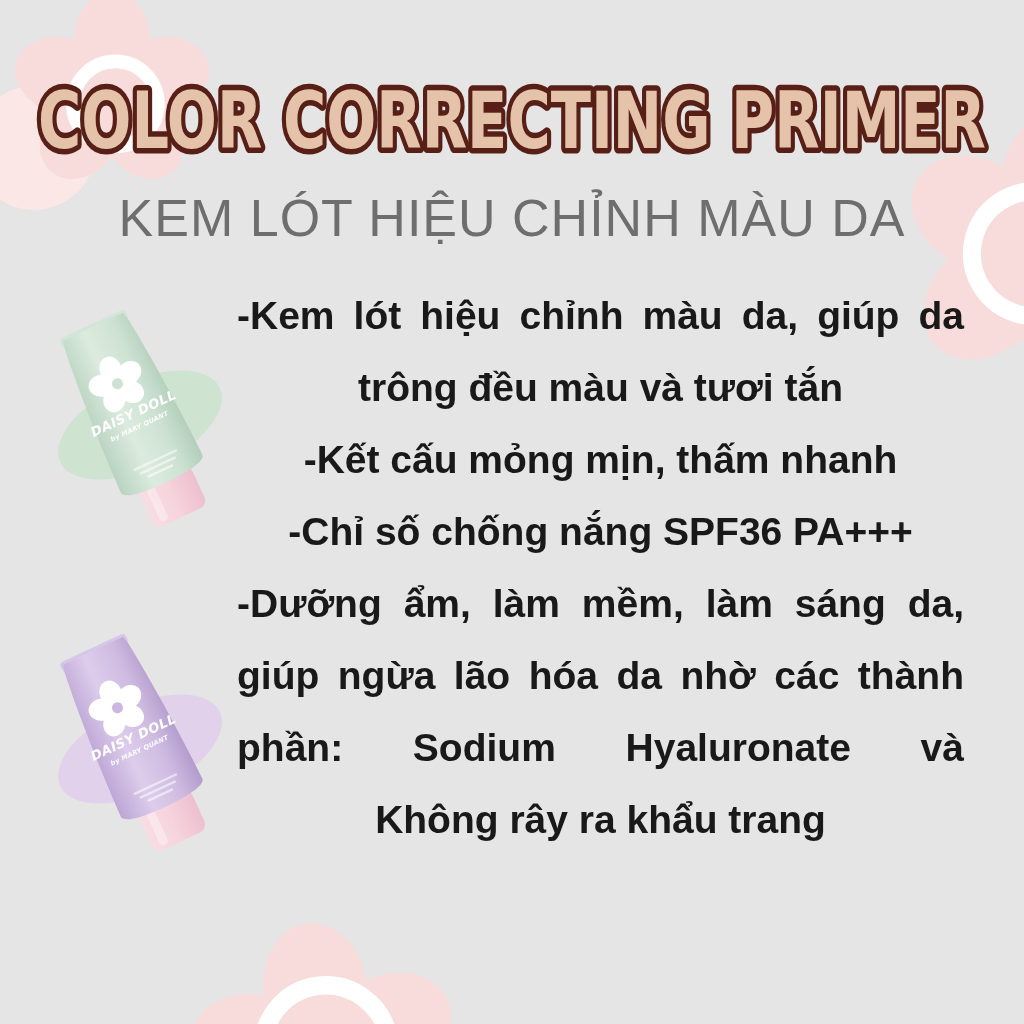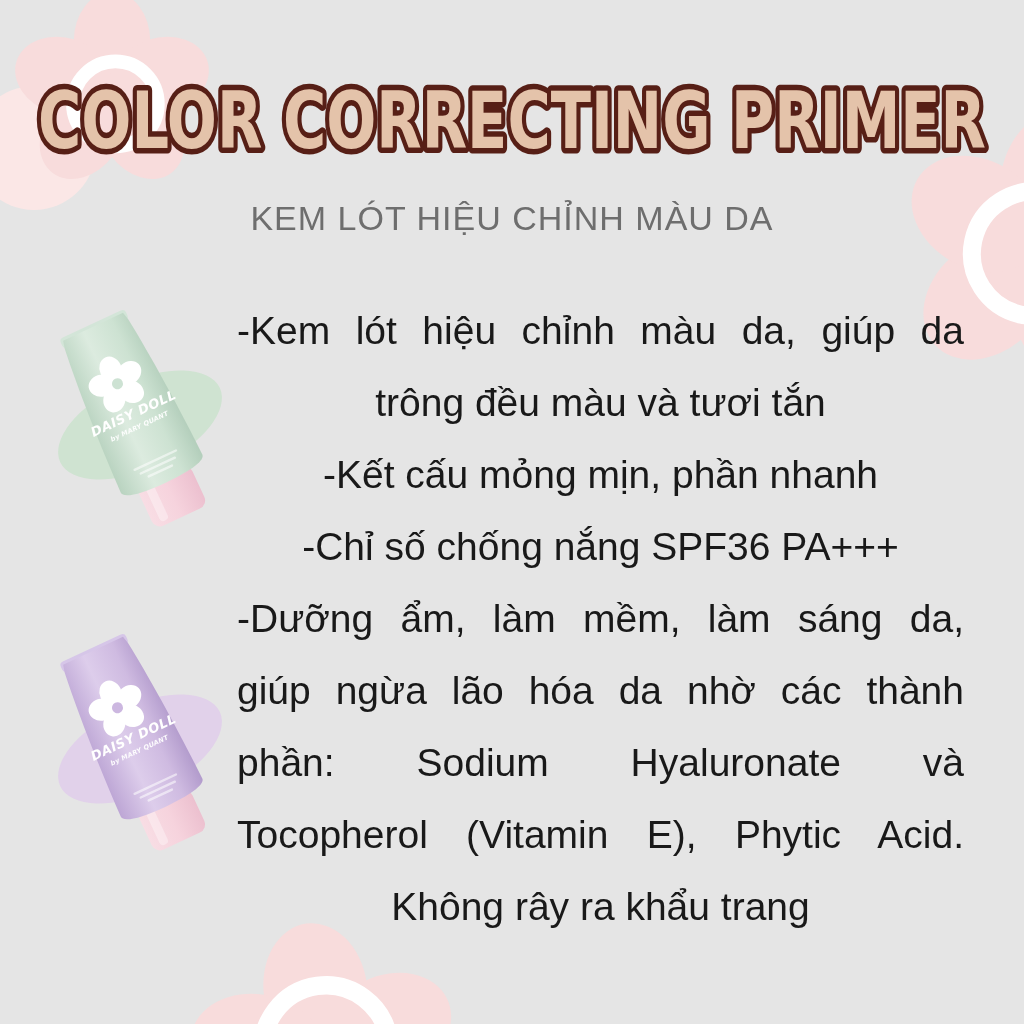--- a/index.html
+++ b/index.html
@@ -14,41 +14,41 @@
     font-family:"DejaVu Sans",sans-serif;
     font-weight:bold;
     font-size:78px;
     paint-order:stroke fill;
     stroke-linejoin:round;
     stroke-linecap:round;
   }
   .subtitle{
     position:absolute;left:0;top:190px;width:1024px;height:56px;
     line-height:56px;text-align:center;
-    font-size:34px;font-weight:300;letter-spacing:1px;
+    font-size:52px;font-weight:300;letter-spacing:1px;
     font-family:"Liberation Sans","DejaVu Sans",sans-serif;
   }
   .product-svg{position:absolute;width:200px;height:290px;}
   #product-green{left:22px;top:288px;}
   #product-purple{left:22px;top:612px;}
   .brand-text{
     font-family:"DejaVu Sans",sans-serif;
     font-weight:bold;font-style:italic;
     font-size:13px;fill:#ffffff;letter-spacing:.5px;
   }
   .byline-text{
     font-family:"DejaVu Sans",sans-serif;
     font-weight:bold;font-style:italic;
     font-size:6.5px;fill:#ffffff;opacity:.95;letter-spacing:.3px;
   }
   .body-text{
-    position:absolute;left:237px;top:295px;width:727px;
+    position:absolute;left:237px;top:280px;width:727px;
     font-size:39px;line-height:72px;color:#191919;
     font-family:"Liberation Sans","DejaVu Sans",sans-serif;
-    font-weight:400;
+    font-weight:700;
   }
   .body-line{height:72px;white-space:nowrap;text-align:center;}
   .body-line.stretch{
     white-space:normal;
     text-align:justify;
     text-align-last:justify;
   }
 </style>
 </head>
 <body>
@@ -167,22 +167,21 @@
         <rect x="-24" y="42" width="48" height="2.4" rx="1.2"></rect>
         <rect x="-20" y="48" width="40" height="2.4" rx="1.2"></rect>
         <rect x="-14" y="54" width="28" height="2.4" rx="1.2"></rect>
       </g>
     </g>
   </svg>
 
   <div class="body-text" style="color: rgb(25, 25, 25);">
     <div class="body-line stretch">-Kem lót hiệu chỉnh màu da, giúp da</div>
     <div class="body-line">trông đều màu và tươi tắn</div>
-    <div class="body-line">-Kết cấu mỏng mịn, phần nhanh</div>
+    <div class="body-line">-Kết cấu mỏng mịn, thấm nhanh</div>
     <div class="body-line">-Chỉ số chống nắng SPF36 PA+++</div>
     <div class="body-line stretch">-Dưỡng ẩm, làm mềm, làm sáng da,</div>
     <div class="body-line stretch">giúp ngừa lão hóa da nhờ các thành</div>
     <div class="body-line stretch">phần: Sodium Hyaluronate và</div>
-    <div class="body-line stretch">Tocopherol (Vitamin E), Phytic Acid.</div>
     <div class="body-line">Không rây ra khẩu trang</div>
   </div>
 
 </div>
 
 </body></html>

